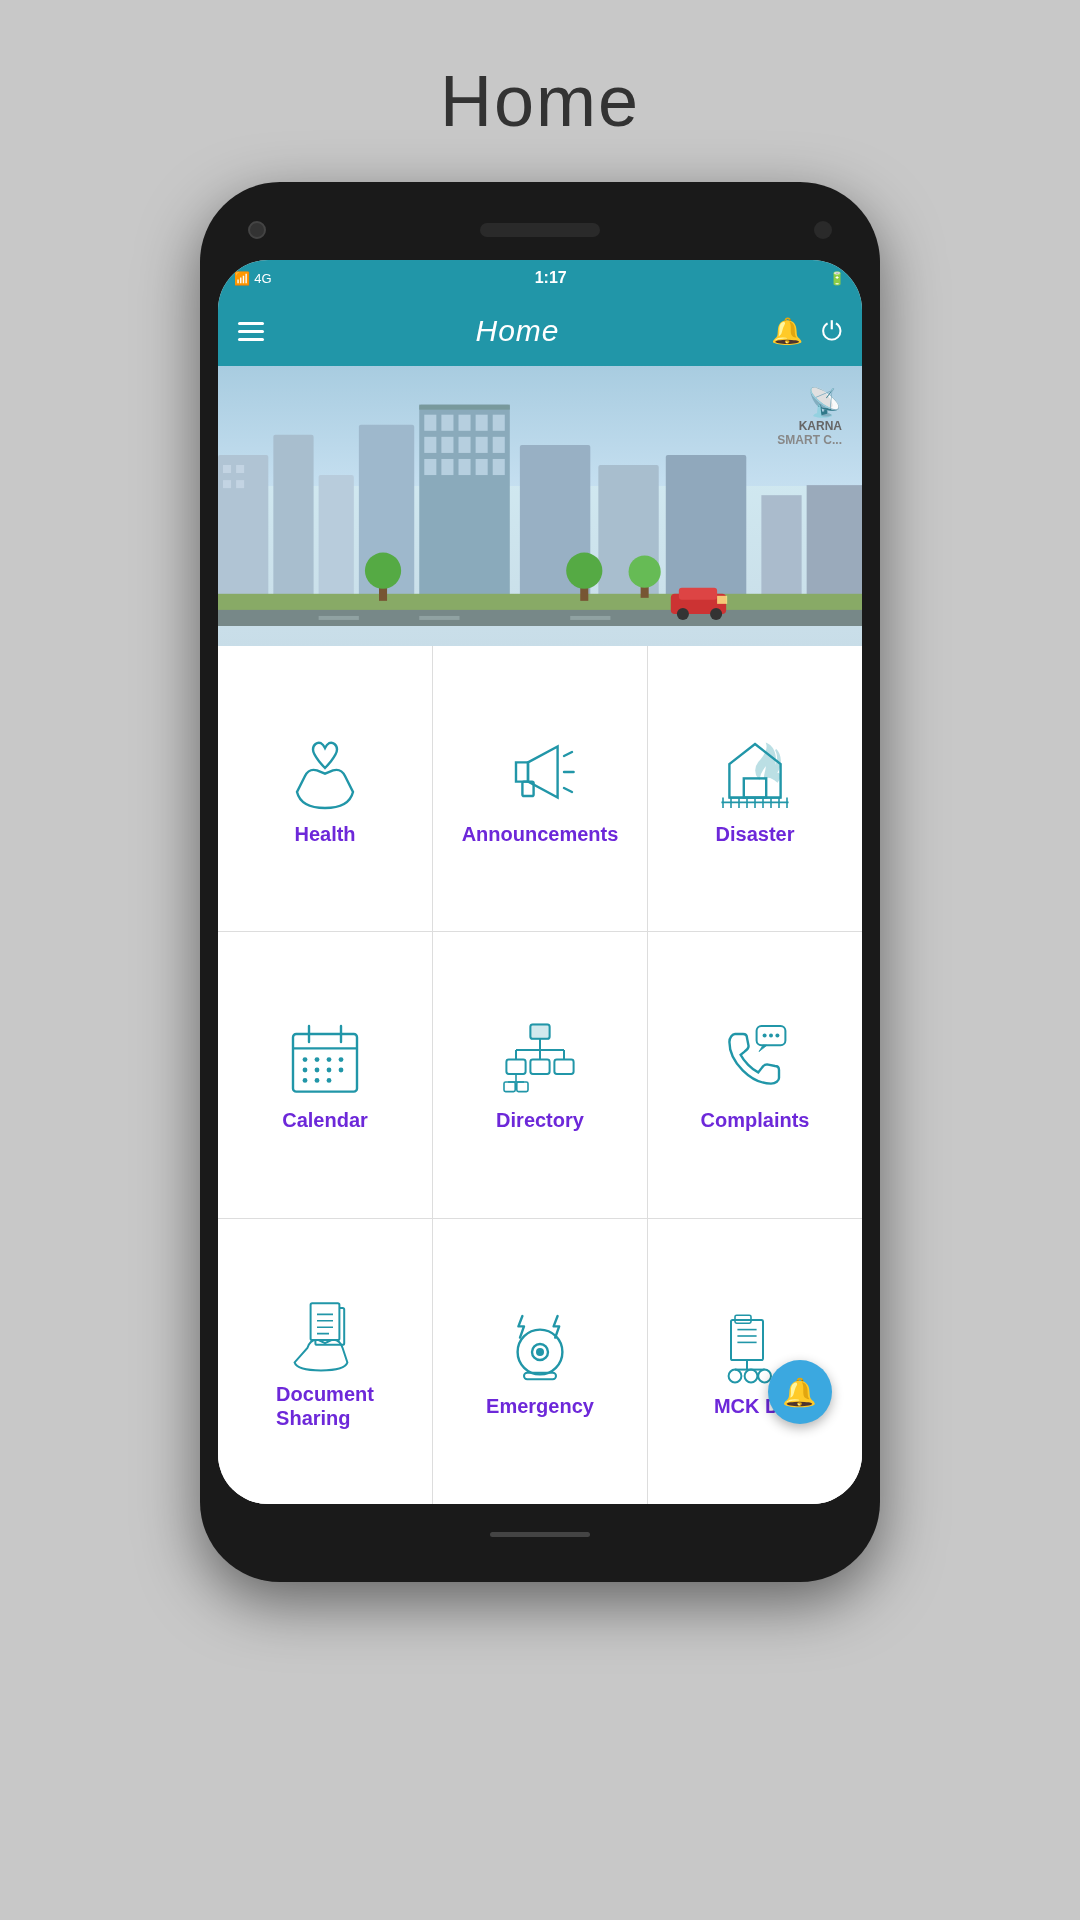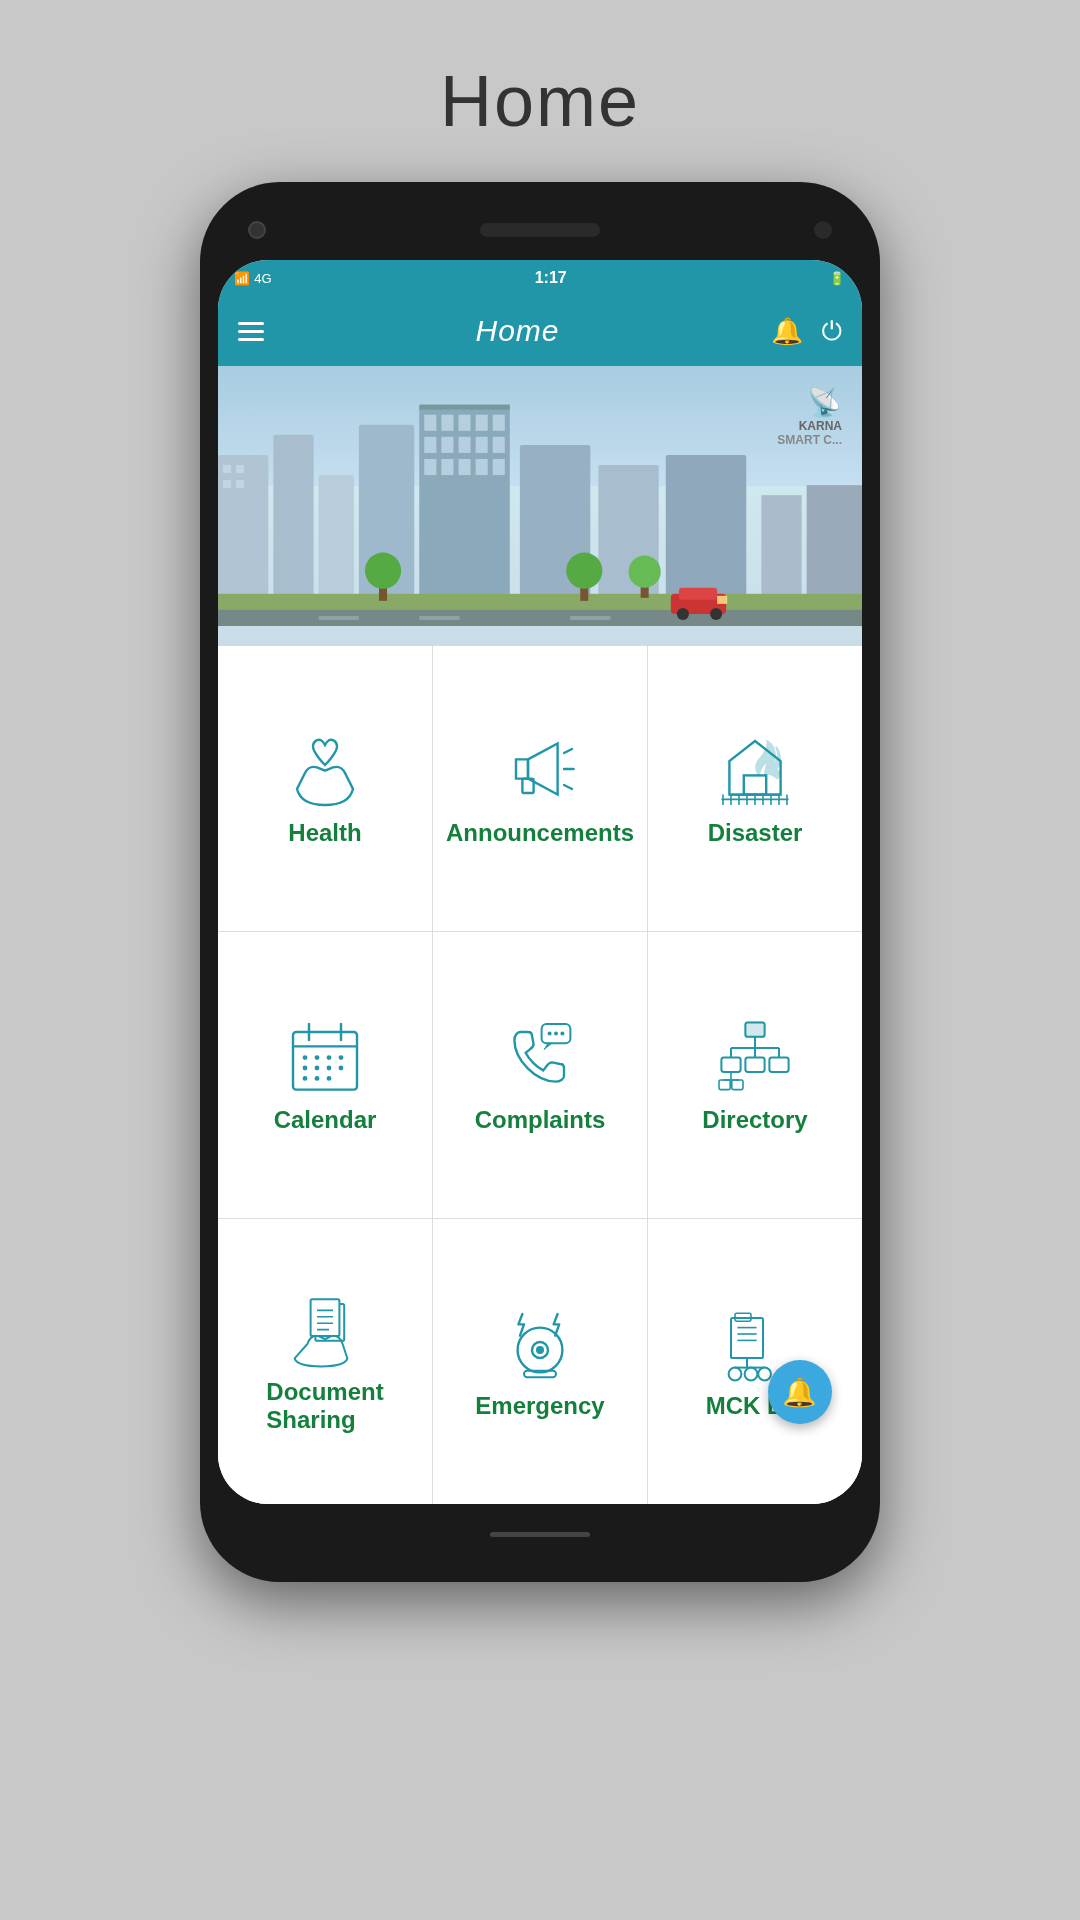--- a/index.html
+++ b/index.html
@@ -192,23 +192,23 @@
       justify-content: center;
       gap: 10px;
       cursor: pointer;
       transition: background 0.1s;
     }
     .grid-icon {
       width: 80px;
       height: 80px;
     }
     .grid-label {
-      font-size: 24px;
+      font-size: 20px;
       font-weight: 600;
-      color: #15803d;
+      color: #6d28d9;
       text-align: center;
       line-height: 1.2;
     }
 
     
     .grid-icon svg {
       width: 100%;
       height: 100%;
     }
 
@@ -426,64 +426,64 @@
             <circle cx="55" cy="78" r="3" fill="#2196a8"></circle>
           </svg>
         </div>
         <span class="grid-label">Calendar</span>
       </div>
 
       <div class="grid-item">
         <div class="grid-icon">
           <svg viewBox="0 0 100 100" fill="none" xmlns="http://www.w3.org/2000/svg">
 
+            <rect x="38" y="8" width="24" height="18" rx="3" stroke="#2196a8" stroke-width="3" fill="#2196a8" opacity="0.2"></rect>
+            <rect x="38" y="8" width="24" height="18" rx="3" stroke="#2196a8" stroke-width="2.5"></rect>
+
+            <line x1="50" y1="26" x2="50" y2="40" stroke="#2196a8" stroke-width="2.5"></line>
+            <line x1="20" y1="40" x2="80" y2="40" stroke="#2196a8" stroke-width="2.5"></line>
+
+            <line x1="20" y1="40" x2="20" y2="52" stroke="#2196a8" stroke-width="2.5"></line>
+            <rect x="8" y="52" width="24" height="18" rx="3" stroke="#2196a8" stroke-width="2.5" fill="none"></rect>
+
+            <line x1="50" y1="40" x2="50" y2="52" stroke="#2196a8" stroke-width="2.5"></line>
+            <rect x="38" y="52" width="24" height="18" rx="3" stroke="#2196a8" stroke-width="2.5" fill="none"></rect>
+
+            <line x1="80" y1="40" x2="80" y2="52" stroke="#2196a8" stroke-width="2.5"></line>
+            <rect x="68" y="52" width="24" height="18" rx="3" stroke="#2196a8" stroke-width="2.5" fill="none"></rect>
+
+            <line x1="20" y1="70" x2="20" y2="80" stroke="#2196a8" stroke-width="2"></line>
+            <line x1="10" y1="80" x2="30" y2="80" stroke="#2196a8" stroke-width="2"></line>
+            <rect x="5" y="80" width="14" height="12" rx="2" stroke="#2196a8" stroke-width="2" fill="none"></rect>
+            <rect x="21" y="80" width="14" height="12" rx="2" stroke="#2196a8" stroke-width="2" fill="none"></rect>
+          </svg>
+        </div>
+        <span class="grid-label">Directory</span>
+      </div>
+
+      <div class="grid-item">
+        <div class="grid-icon">
+          <svg viewBox="0 0 100 100" fill="none" xmlns="http://www.w3.org/2000/svg">
+
             <path d="M25 20 C22 20 18 24 18 30 C18 55 45 82 70 82 C76 82 80 78 80 75 L80 65 C80 62 78 60 75 60 L65 58 C62 58 60 60 58 63 L54 68 C46 64 36 54 32 46 L37 42 C40 40 42 38 42 35 L40 25 C40 22 38 20 35 20 Z" stroke="#2196a8" stroke-width="3" fill="none"></path>
 
             <rect x="52" y="10" width="36" height="24" rx="6" stroke="#2196a8" stroke-width="2.5" fill="none"></rect>
             <circle cx="62" cy="22" r="2.5" fill="#2196a8"></circle>
             <circle cx="70" cy="22" r="2.5" fill="#2196a8"></circle>
             <circle cx="78" cy="22" r="2.5" fill="#2196a8"></circle>
             <path d="M60 34 L55 42 L65 34 Z" fill="#2196a8" stroke="#2196a8" stroke-width="1"></path>
           </svg>
         </div>
         <span class="grid-label">Complaints</span>
       </div>
 
       <div class="grid-item">
         <div class="grid-icon">
           <svg viewBox="0 0 100 100" fill="none" xmlns="http://www.w3.org/2000/svg">
 
-            <rect x="38" y="8" width="24" height="18" rx="3" stroke="#2196a8" stroke-width="3" fill="#2196a8" opacity="0.2"></rect>
-            <rect x="38" y="8" width="24" height="18" rx="3" stroke="#2196a8" stroke-width="2.5"></rect>
-
-            <line x1="50" y1="26" x2="50" y2="40" stroke="#2196a8" stroke-width="2.5"></line>
-            <line x1="20" y1="40" x2="80" y2="40" stroke="#2196a8" stroke-width="2.5"></line>
-
-            <line x1="20" y1="40" x2="20" y2="52" stroke="#2196a8" stroke-width="2.5"></line>
-            <rect x="8" y="52" width="24" height="18" rx="3" stroke="#2196a8" stroke-width="2.5" fill="none"></rect>
-
-            <line x1="50" y1="40" x2="50" y2="52" stroke="#2196a8" stroke-width="2.5"></line>
-            <rect x="38" y="52" width="24" height="18" rx="3" stroke="#2196a8" stroke-width="2.5" fill="none"></rect>
-
-            <line x1="80" y1="40" x2="80" y2="52" stroke="#2196a8" stroke-width="2.5"></line>
-            <rect x="68" y="52" width="24" height="18" rx="3" stroke="#2196a8" stroke-width="2.5" fill="none"></rect>
-
-            <line x1="20" y1="70" x2="20" y2="80" stroke="#2196a8" stroke-width="2"></line>
-            <line x1="10" y1="80" x2="30" y2="80" stroke="#2196a8" stroke-width="2"></line>
-            <rect x="5" y="80" width="14" height="12" rx="2" stroke="#2196a8" stroke-width="2" fill="none"></rect>
-            <rect x="21" y="80" width="14" height="12" rx="2" stroke="#2196a8" stroke-width="2" fill="none"></rect>
-          </svg>
-        </div>
-        <span class="grid-label">Directory</span>
-      </div>
-
-      <div class="grid-item">
-        <div class="grid-icon">
-          <svg viewBox="0 0 100 100" fill="none" xmlns="http://www.w3.org/2000/svg">
-
             <path d="M12 88 Q15 98 45 98 Q75 98 78 88 L72 70 Q68 58 58 60 L50 64 L42 60 Q32 58 28 70 Z" stroke="#2196a8" stroke-width="2.5" fill="none"></path>
 
             <rect x="38" y="20" width="36" height="46" rx="2" stroke="#2196a8" stroke-width="2.5" fill="none"></rect>
             <rect x="32" y="14" width="36" height="46" rx="2" stroke="#2196a8" stroke-width="2.5" fill="white"></rect>
 
             <line x1="40" y1="28" x2="60" y2="28" stroke="#2196a8" stroke-width="2"></line>
             <line x1="40" y1="36" x2="60" y2="36" stroke="#2196a8" stroke-width="2"></line>
             <line x1="40" y1="44" x2="60" y2="44" stroke="#2196a8" stroke-width="2"></line>
             <line x1="40" y1="52" x2="55" y2="52" stroke="#2196a8" stroke-width="2"></line>
           </svg>

